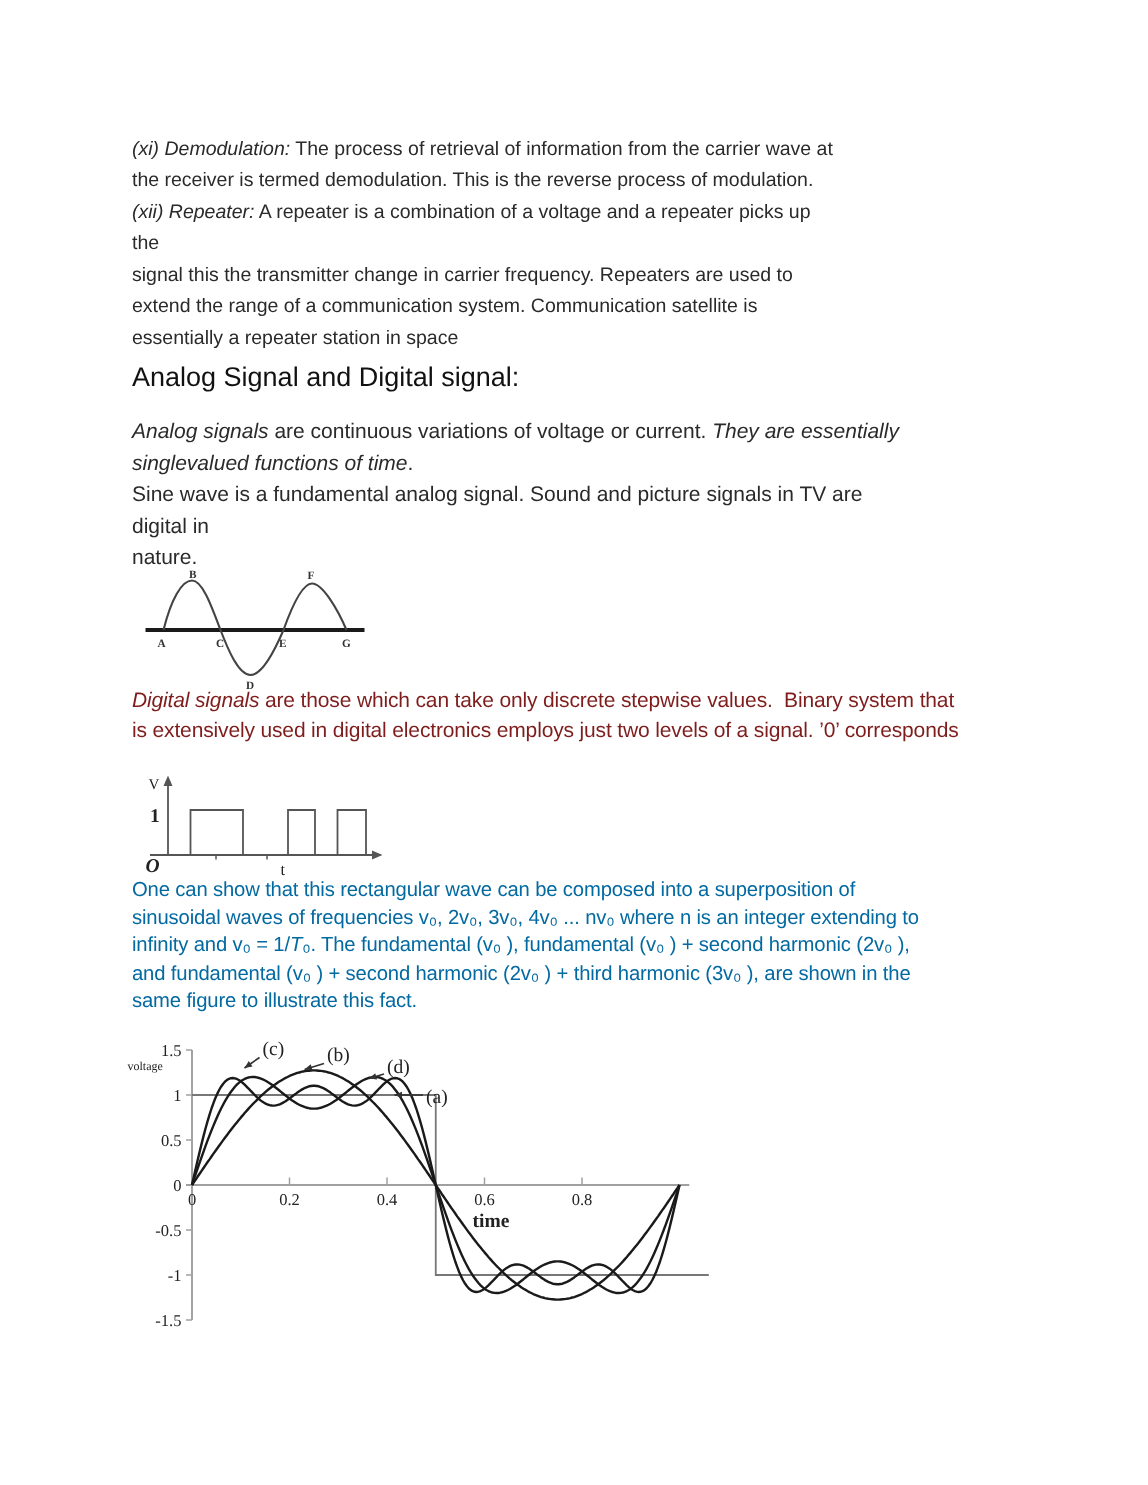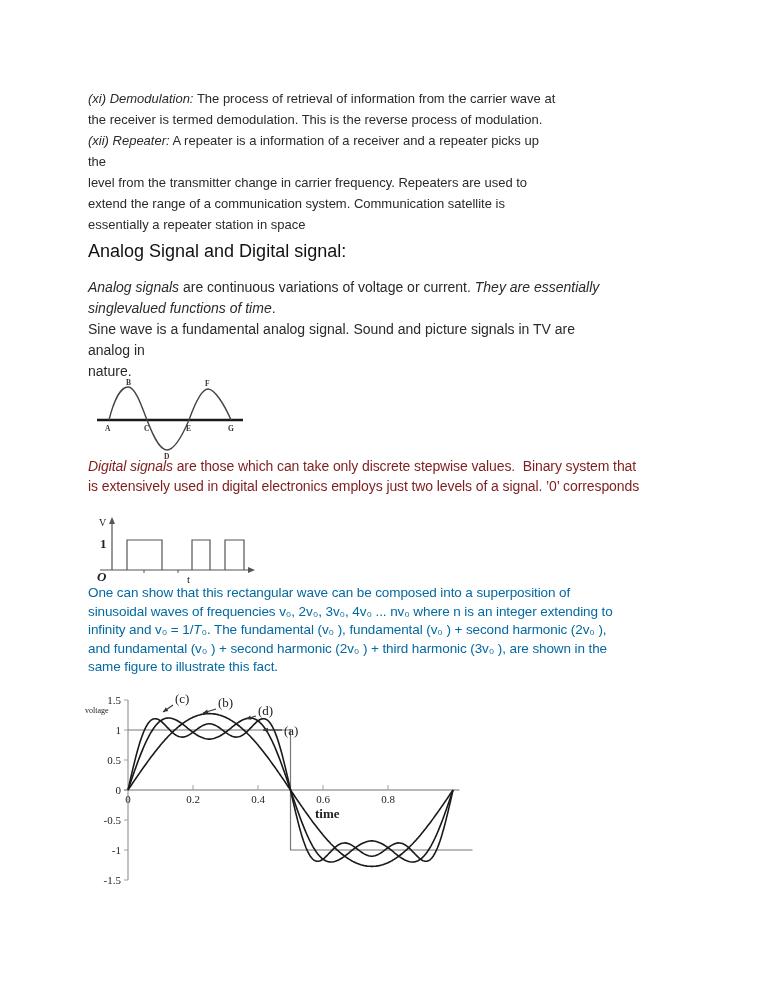--- a/index.html
+++ b/index.html
@@ -26,34 +26,34 @@
   .chart{left:80px;top:686px;}
 </style>
 </head>
 <body>
 
 <div class="page">
 
   <div class="p p1">
       <div class="line"><span class="it">(xi) Demodulation:</span><span> The process of retrieval of information from the carrier wave at</span></div>
       <div class="line"><span>the receiver is termed demodulation. This is the reverse process of modulation.</span></div>
-      <div class="line"><span class="it">(xii) Repeater:</span><span> A repeater is a information of a receiver and a repeater picks up</span></div>
+      <div class="line"><span class="it">(xii) Repeater:</span><span> A repeater is a combination of a voltage and a repeater picks up</span></div>
       <div class="line"><span>the</span></div>
-      <div class="line"><span>level from the transmitter change in carrier frequency. Repeaters are used to</span></div>
+      <div class="line"><span>signal this the transmitter change in carrier frequency. Repeaters are used to</span></div>
       <div class="line"><span>extend the range of a communication system. Communication satellite is</span></div>
       <div class="line"><span>essentially a repeater station in space</span></div>
     </div>
 
   <h1 class="heading">Analog Signal and Digital signal:</h1>
 
   <div class="p p2">
       <div class="line"><span class="it">Analog signals</span><span> are continuous variations of voltage or current. </span><span class="it">They are essentially</span></div>
       <div class="line"><span class="it">singlevalued functions of time</span><span>.</span></div>
       <div class="line"><span>Sine wave is a fundamental analog signal. Sound and picture signals in TV are</span></div>
-      <div class="line"><span>analog in</span></div>
+      <div class="line"><span>digital in</span></div>
       <div class="line"><span>nature.</span></div>
     </div>
 
   <svg class="fig-sine" width="160" height="85">
     <line x1="2" y1="42" x2="148" y2="42" stroke="#1a1a1a" stroke-width="2.6"></line>
     <path d="M14,42 C19,22 26,9 33,9 C40,9 46,26 52,42 C57,55 64,72 72,72 C80,72 88,56 94,42 C99,28 106,11 113,11 C120,11 130,28 136,42" fill="none" stroke="#444" stroke-width="1.4"></path>
     <text x="10" y="53">A</text>
     <text x="31" y="7">B</text>
     <text x="49" y="53">C</text>
     <text x="69" y="81">D</text>

